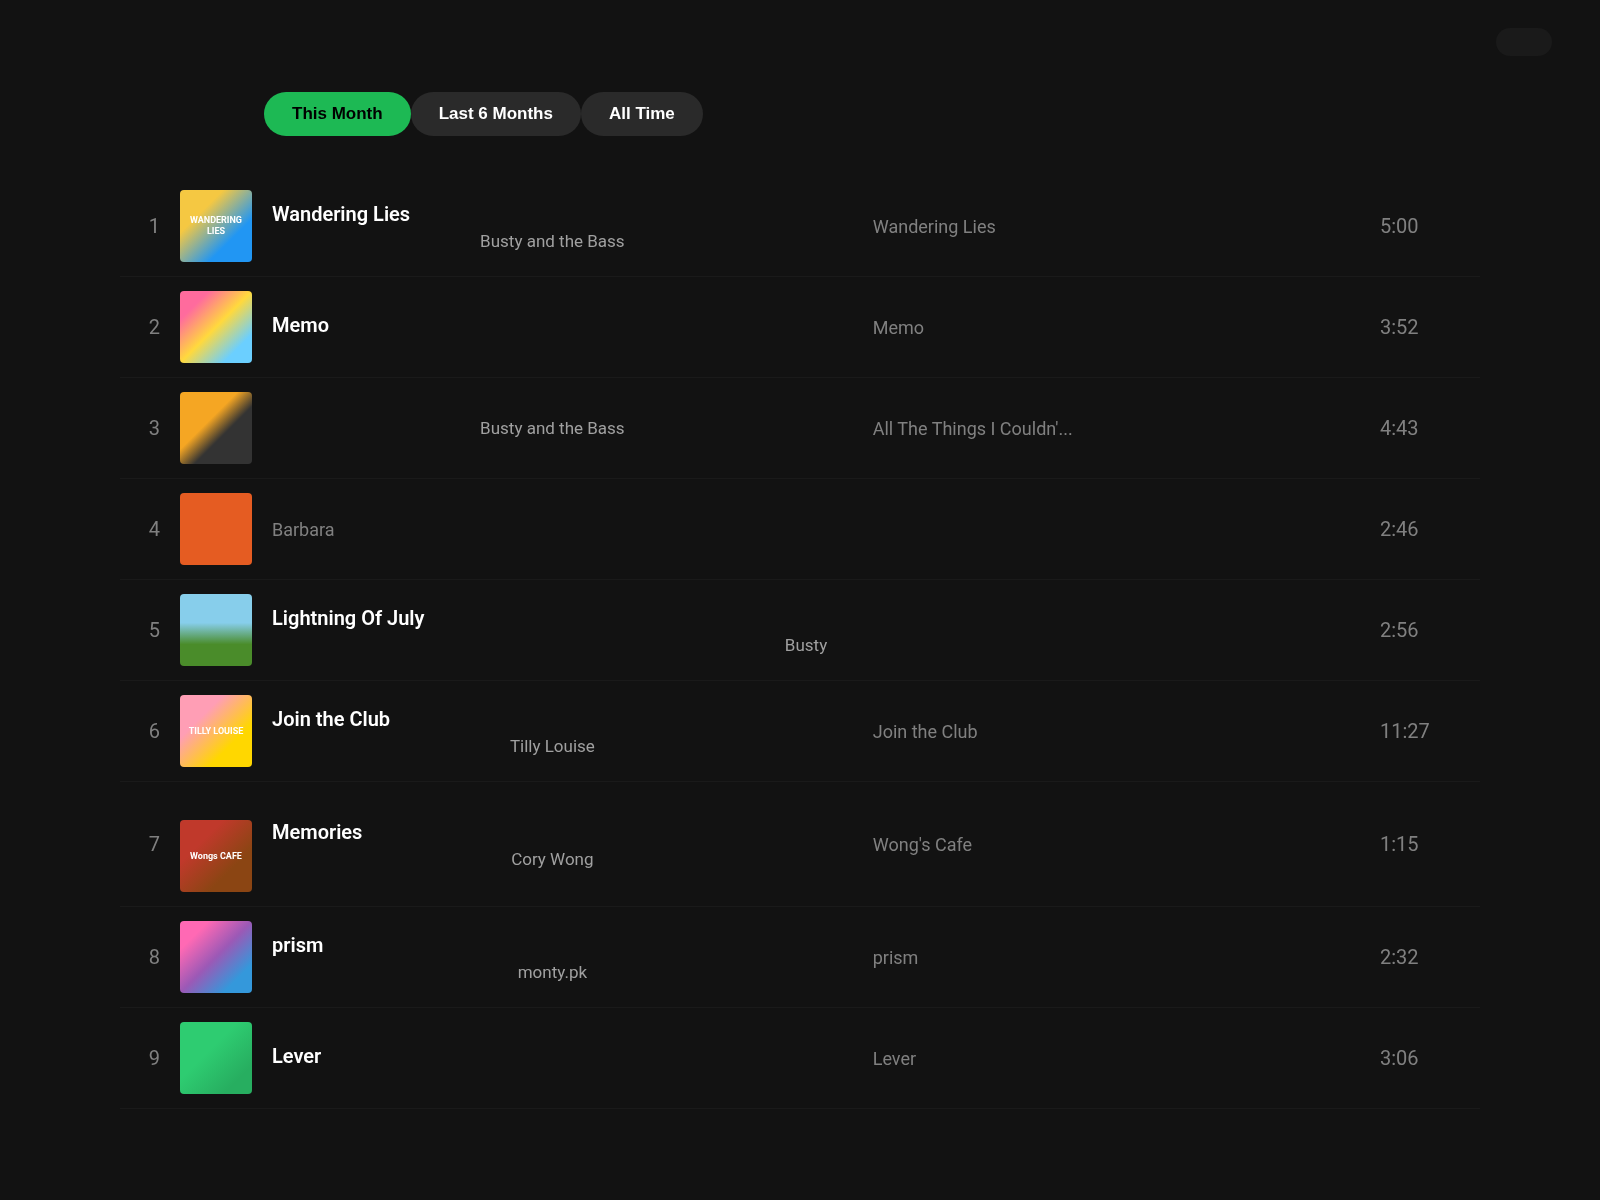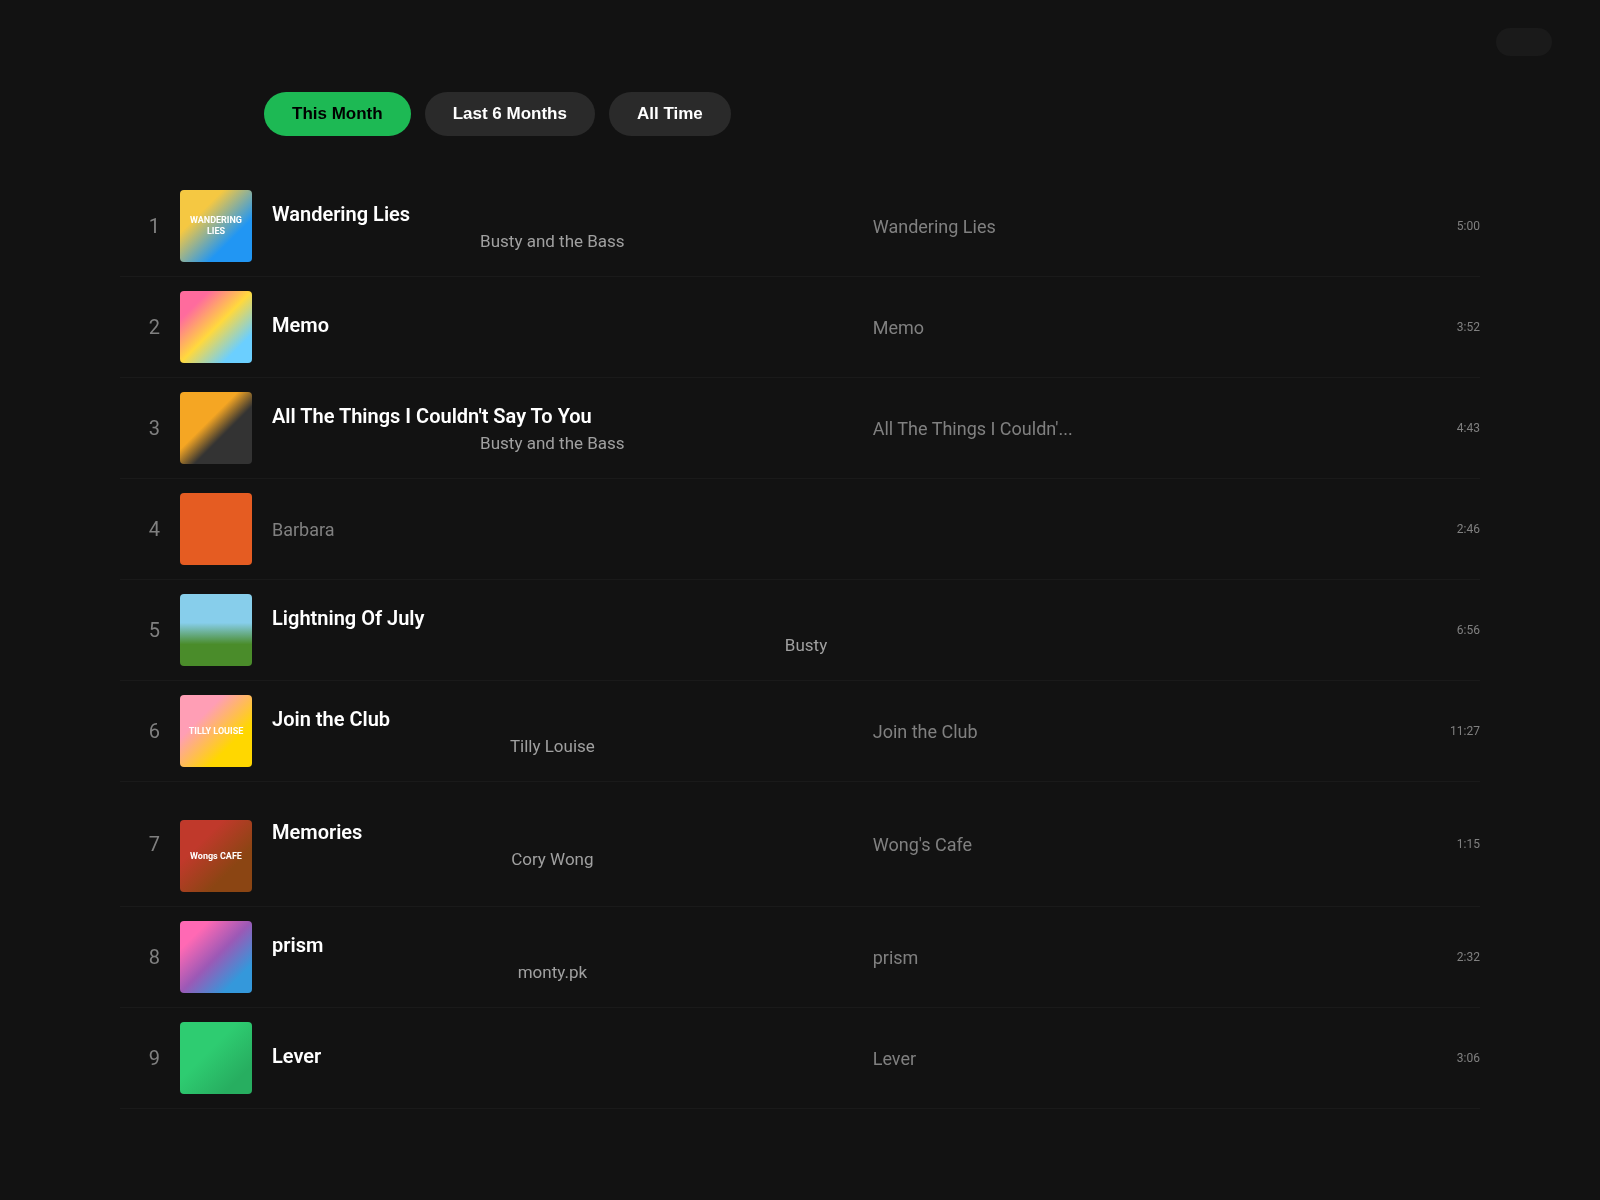--- a/index.html
+++ b/index.html
@@ -60,21 +60,20 @@
     }
 
     .breadcrumb-title {
       color: #ffffff;
       font-size: 30px;
       font-weight: 700;
     }
 
     .time-filters {
       display: flex;
-      gap: 14px;
       margin-left: 80px;
     }
 
     .filter-btn {
       border-radius: 24px;
       padding: 12px 28px;
       font-size: 17px;
       font-weight: 600;
       cursor: pointer;
       border: none;
@@ -145,24 +144,24 @@
 
     .track-album {
       flex: 1;
       color: #808080;
       font-size: 18px;
       padding-right: 40px;
     }
 
     .track-duration {
       color: #808080;
-      font-size: 12px;
+      font-size: 20px;
       font-weight: 400;
       width: 100px;
-      text-align: right;
+      text-align: left;
     }
 
     
     .art-wandering-lies {
       background: linear-gradient(135deg, #f5c842 30%, #2196f3 70%);
       position: relative;
     }
 
     .art-memo {
       background: linear-gradient(135deg, #ff6b9d 20%, #ffd93d 50%, #6bcfff 80%);
@@ -250,21 +249,20 @@
     </div>
     <div class="track-album">Memo</div>
     <div class="track-duration">3:52</div>
   </div>
     <div class="track-row">
     <span class="track-number">3</span>
     <div class="track-art art-all-things">
       
     </div>
     <div class="track-info">
-      <div class="track-name">All The Things I Couldn't Say To You</div>
       <div class="track-artist">Busty and the Bass</div>
     </div>
     <div class="track-album">All The Things I Couldn'...</div>
     <div class="track-duration">4:43</div>
   </div>
     <div class="track-row">
     <span class="track-number">4</span>
     <div class="track-art art-jersey">
       
     </div>
@@ -273,21 +271,21 @@
   </div>
     <div class="track-row">
     <span class="track-number">5</span>
     <div class="track-art art-lightning">
       
     </div>
     <div class="track-info">
       <div class="track-name">Lightning Of July</div>
       <div class="track-artist">Busty</div>
     </div>
-    <div class="track-duration">6:56</div>
+    <div class="track-duration">2:56</div>
   </div>
     <div class="track-row">
     <span class="track-number">6</span>
     <div class="track-art art-join-club">
       <span class="art-text">TILLY LOUISE</span>
     </div>
     <div class="track-info">
       <div class="track-name">Join the Club</div>
       <div class="track-artist">Tilly Louise</div>
     </div>

